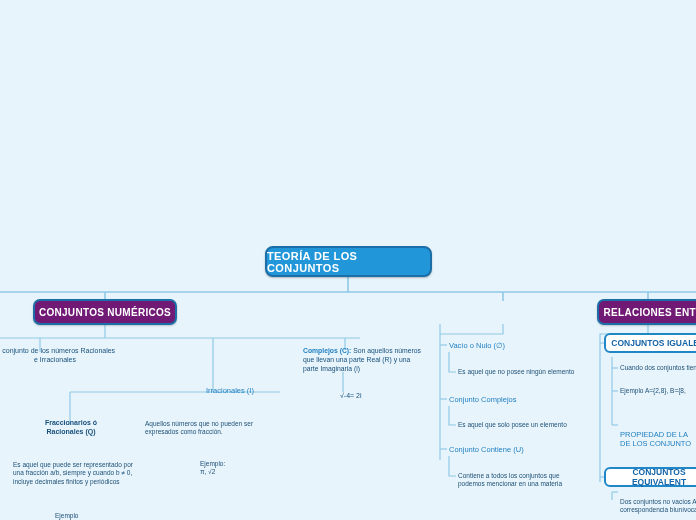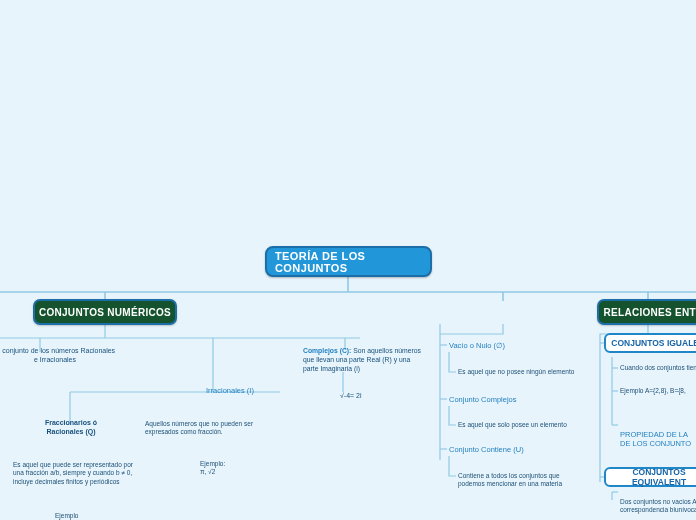--- a/index.html
+++ b/index.html
@@ -22,21 +22,21 @@
     border-radius:8px;
     color:#ffffff;
     font-weight:bold;
     font-size:11px;
     letter-spacing:.4px;
     display:flex;align-items:center;justify-content:center;
     box-shadow:0 1px 2px rgba(0,0,0,.25);
   }
 
   .lvl1{
-    background:#14532d;
+    background:#701a75;
     border:2px solid #1b6ea8;
     border-radius:7px;
     color:#ffffff;
     font-weight:bold;
     font-size:10px;
     letter-spacing:.3px;
     display:flex;align-items:center;justify-content:center;
     box-shadow:0 1px 2px rgba(0,0,0,.2);
     text-align:center;
   }
@@ -115,21 +115,21 @@
     <path d="M600,343 L604,343" stroke="#8fc9e6" stroke-width="1.2" fill="none"></path>
     <path d="M600,477 L604,477" stroke="#8fc9e6" stroke-width="1.2" fill="none"></path>
     <path d="M612,357 L612,425" stroke="#8fc9e6" stroke-width="1.2" fill="none"></path>
     <path d="M612,368 L618,368" stroke="#8fc9e6" stroke-width="1.2" fill="none"></path>
     <path d="M612,391 L618,391" stroke="#8fc9e6" stroke-width="1.2" fill="none"></path>
     <path d="M612,425 L618,425" stroke="#8fc9e6" stroke-width="1.2" fill="none"></path>
     <path d="M612,492 L618,492" stroke="#8fc9e6" stroke-width="1.2" fill="none"></path>
     <path d="M612,492 L612,500" stroke="#8fc9e6" stroke-width="1.2" fill="none"></path>
   </svg>
 
-  <div class="node root" style="left:265px;top:246px;width:167px;height:31px;padding-left:8px;">TEORÍA DE LOS CONJUNTOS</div>
+  <div class="node root" style="left:265px;top:246px;width:167px;height:31px;">TEORÍA DE LOS CONJUNTOS</div>
 
   <div class="node lvl1" style="left:33px;top:299px;width:144px;height:26px;">CONJUNTOS NUMÉRICOS</div>
 
 
   <div class="node lvl1" style="left:597px;top:299px;width:120px;height:26px;">RELACIONES ENTRE</div>
 
   <div class="node plain center" style="left:-6px;top:347px;width:122px;">el conjunto de los números Racionales e Irracionales</div>
 
   <div class="node label-blue" style="left:206px;top:386px;width:120px;">Irracionales (I)</div>
 

